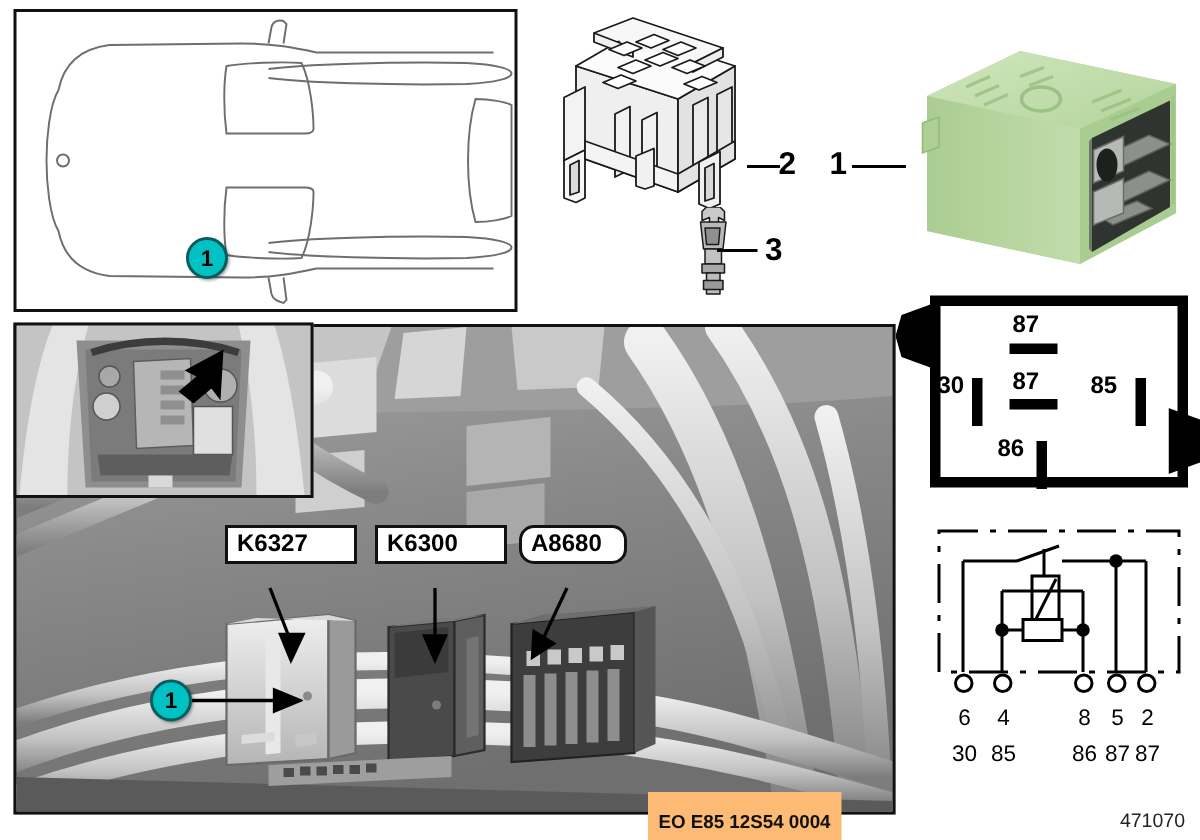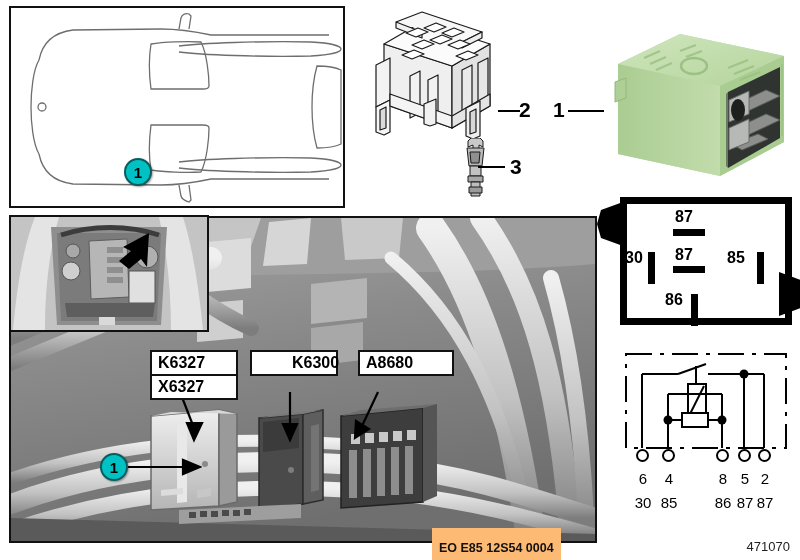--- a/index.html
+++ b/index.html
@@ -307,26 +307,25 @@
     <circle cx="62" cy="34" r="7" fill="#a8a8a8" stroke="#555"></circle>
     <path d="M54 86 L144 86 L142 100 L56 100 Z" fill="#5e5e5e"></path>
     <rect x="88" y="100" width="16" height="8" fill="#d9d9d9"></rect>
 
     <path d="M138 16 L112 30 L120 34 L108 44 L118 52 L130 42 L136 50 Z" fill="#000"></path>
   </svg>
 </div>
 
 <div class="codebox" style="left:150px;top:350px;width:88px;">
   <div>K6327</div>
-  <div>X6327</div>
-</div>
-<div class="codebox" style="left:250px;top:350px;width:88px;padding-left:34px;">
+</div>
+<div class="codebox" style="left:250px;top:350px;width:88px;">
   <div>K6300</div>
 </div>
-<div class="codebox" style="left:358px;top:350px;width:96px;">
+<div class="codebox" style="left:346px;top:350px;width:72px;border-radius:10px;">
   <div>A8680</div>
 </div>
 
 <svg class="arrow" style="left:150px;top:390px;" width="300" height="60" viewBox="0 0 300 60">
   <g stroke="#000" stroke-width="2.2" fill="#000">
     <path d="M30 2 L44 38" fill="none"></path>
     <path d="M44 50 L37 33 L52 33 Z"></path>
     <path d="M140 2 L140 38" fill="none"></path>
     <path d="M140 50 L133 34 L147 34 Z"></path>
     <path d="M228 2 L212 36" fill="none"></path>

